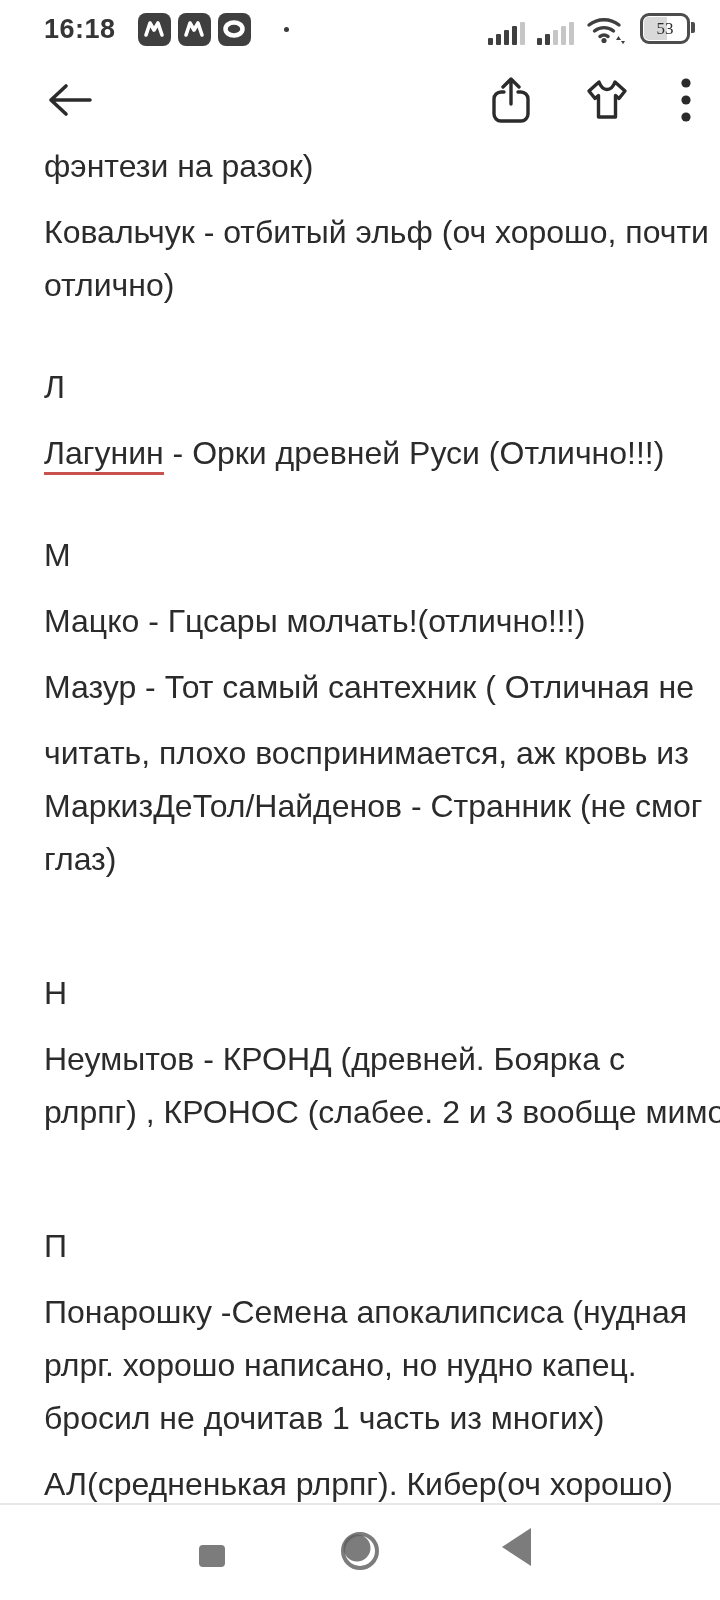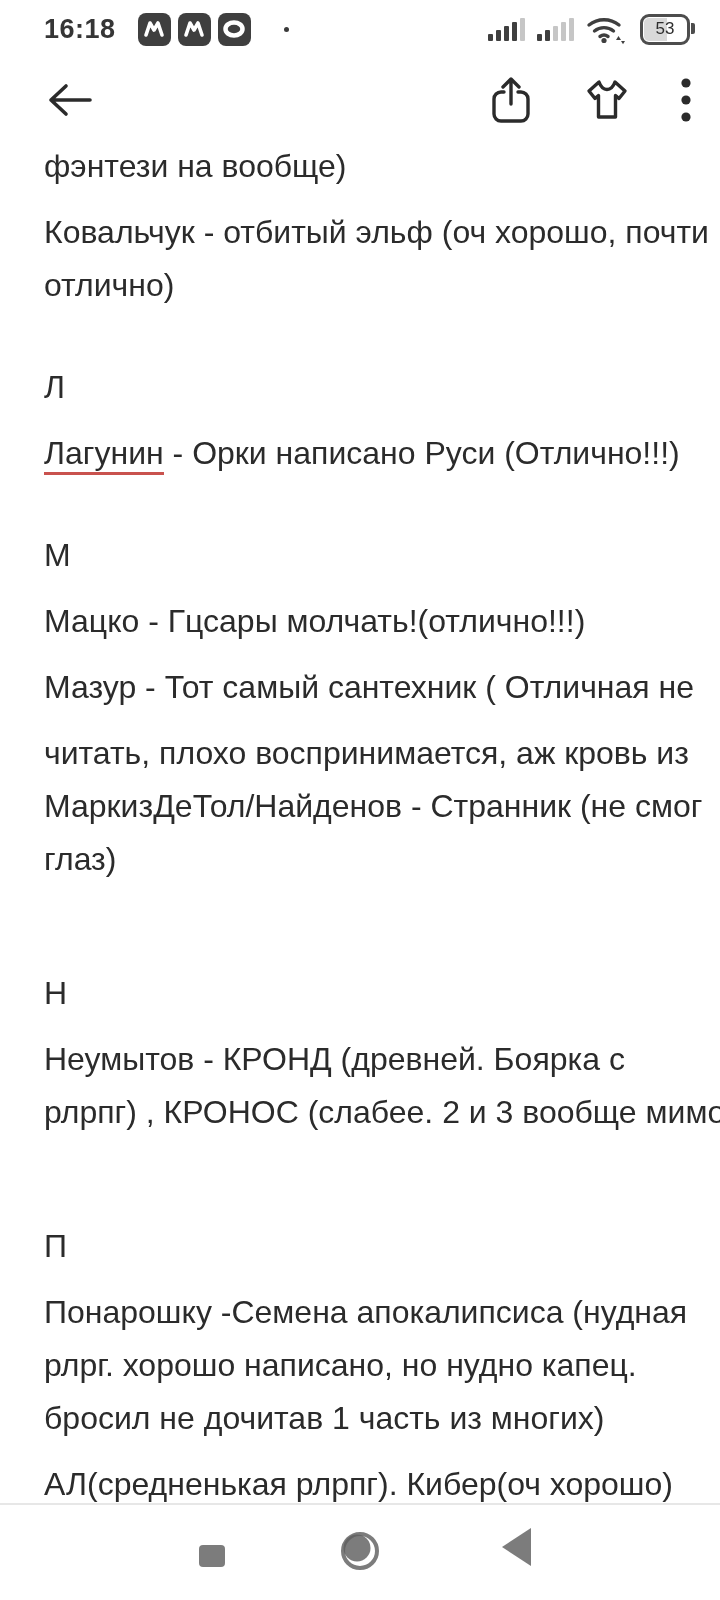--- a/index.html
+++ b/index.html
@@ -8,21 +8,21 @@
 
   
   .status-bar{position:absolute;top:0;left:0;width:720px;height:58px;
               display:flex;align-items:center;justify-content:space-between;
               padding:0 30px 0 44px;box-sizing:border-box;}
   .sb-left{display:flex;align-items:center;}
   .sb-time{font-size:27px;font-weight:bold;color:#363636;margin-right:22px;letter-spacing:.5px;}
   .sb-badge{width:33px;height:33px;background:#3f3f3f;border-radius:8px;margin-right:7px;
             display:inline-flex;align-items:center;justify-content:center;}
   .sb-dot{width:5px;height:5px;border-radius:50%;background:#3a3a3a;margin-left:26px;}
-  .sb-right{display:flex;align-items:center;}
+  .sb-right{display:flex;font-family:Liberation Serif, serif;}
   .sig{display:flex;align-items:flex-end;margin-left:9px;}
   .sig i{display:block;width:5px;margin-left:3px;background:#3f3f3f;border-radius:1px;}
   .sig i.dim{background:#c6c6c6;}
   .wifi{margin-left:12px;display:flex;align-items:center;}
   .battery{position:relative;width:44px;height:25px;border:3px solid #4d4d4d;border-radius:9px;
            margin-left:14px;display:flex;align-items:center;justify-content:center;}
   .battery-fill{position:absolute;left:1px;top:1px;bottom:1px;width:52%;background:#d9d9d9;border-radius:5px 0 0 5px;}
   .battery-text{position:relative;font-size:17px;color:#2e2e2e;}
   .battery-nub{position:absolute;right:-8px;top:6px;width:4px;height:11px;background:#4d4d4d;border-radius:0 2px 2px 0;}
 
@@ -142,32 +142,32 @@
             <circle cx="6" cy="24" r="4.6" fill="#2b2b2b"></circle>
             <circle cx="6" cy="41" r="4.6" fill="#2b2b2b"></circle>
           </svg>
         </span>
       </button>
     </div>
   </div>
 
   <div class="doc" id="doc">
       <div class="para">
-        <div class="line">фэнтези на вообще)</div>
+        <div class="line">фэнтези на разок)</div>
       </div>
       <div class="para">
         <div class="line">Ковальчук - отбитый эльф (оч хорошо, почти</div>
         <div class="line">отлично)</div>
       </div>
       <div class="spacer small"></div>
       <div class="para">
         <div class="line">Л</div>
       </div>
       <div class="para">
-        <div class="line"><span class="u-red">Лагунин</span><span> - Орки написано Руси (Отлично!!!)</span></div>
+        <div class="line"><span class="u-red">Лагунин</span><span> - Орки древней Руси (Отлично!!!)</span></div>
       </div>
       <div class="spacer small"></div>
       <div class="para">
         <div class="line">М</div>
       </div>
       <div class="para">
         <div class="line">Мацко - Гцсары молчать!(отлично!!!)</div>
       </div>
       <div class="para">
         <div class="line">Мазур - Тот самый сантехник ( Отличная не</div>

